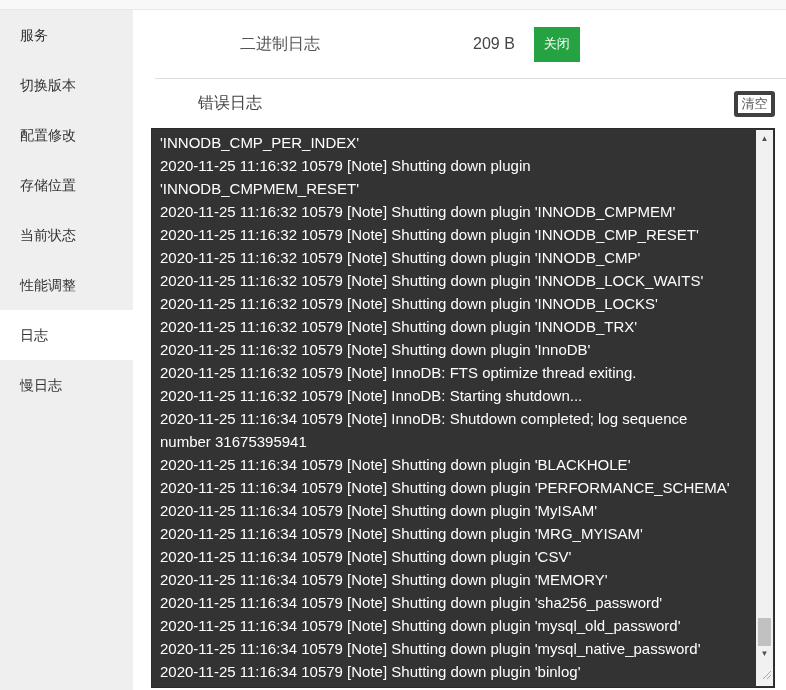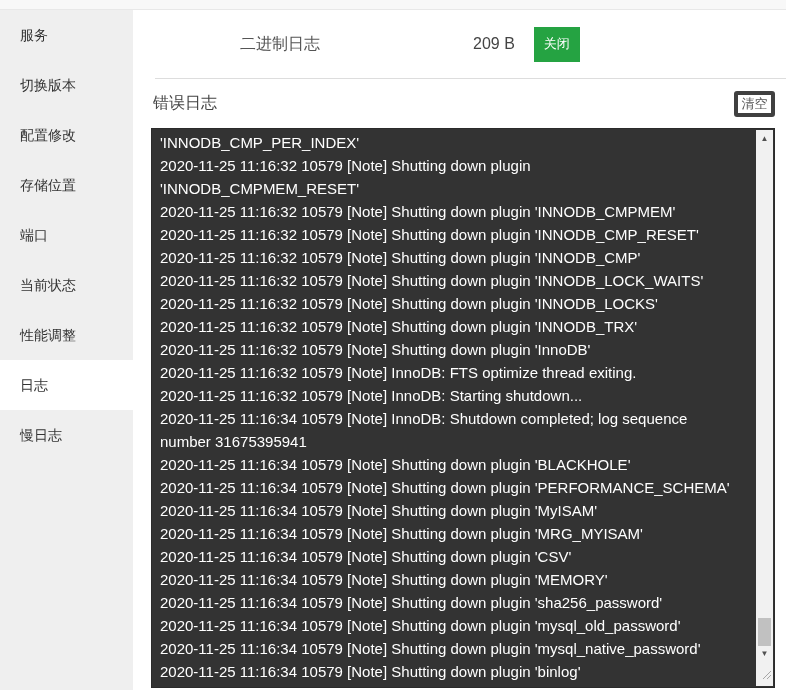--- a/index.html
+++ b/index.html
@@ -17,21 +17,21 @@
   .binlog-header { margin-left:22px; height:69px; display:flex; align-items:center;
                    border-bottom:1px solid #ddd; }
   .binlog-title { margin-left:85px; font-size:16px; color:#555;text-align:center; }
   .binlog-size  { margin-left:153px; font-size:16px; color:#444; }
   .close-btn { margin-left:19px; width:46px; height:35px; background:#25a342; border:none;
                border-radius:0; color:#fff; font-size:13px; cursor:pointer;
                display:flex; align-items:center; justify-content:center;
                font-family:"Liberation Sans", sans-serif; }
 
   .errlog-row { height:49px; display:flex; align-items:center; justify-content:space-between;
-                padding:0 11px 0 20px; }
+                padding:0 11px 0 20px;margin-left:45px; }
   .errlog-title { font-size:16px; color:#444; }
   .clear-btn { width:41px; height:26px; background:#fff; border:4px solid #404040;
                border-radius:3px; color:#555; font-size:13px; cursor:pointer;
                display:flex; align-items:center; justify-content:center;
                font-family:"Liberation Sans", sans-serif; }
 
   .log-wrap { margin-left:18px; width:624px; height:560px; background:#333;
               border:1px solid #2b2b2b; position:relative; }
   .log-text { position:absolute; left:1px; top:0; right:19px; bottom:1px;
               padding:2px 0 0 7px; color:#fff; font-family:"Liberation Sans", sans-serif;
@@ -48,21 +48,20 @@
 </head>
 <body>
 
 <div class="top-strip"></div>
 
 <div class="sidebar">
   <div class="side-item">服务</div>
   <div class="side-item">切换版本</div>
   <div class="side-item">配置修改</div>
   <div class="side-item">存储位置</div>
-  <div class="side-item">端口</div>
   <div class="side-item">当前状态</div>
   <div class="side-item">性能调整</div>
   <div class="side-item active">日志</div>
   <div class="side-item">慢日志</div>
 </div>
 
 <div class="content">
 
   <div class="binlog-header">
     <span class="binlog-title">二进制日志</span>

